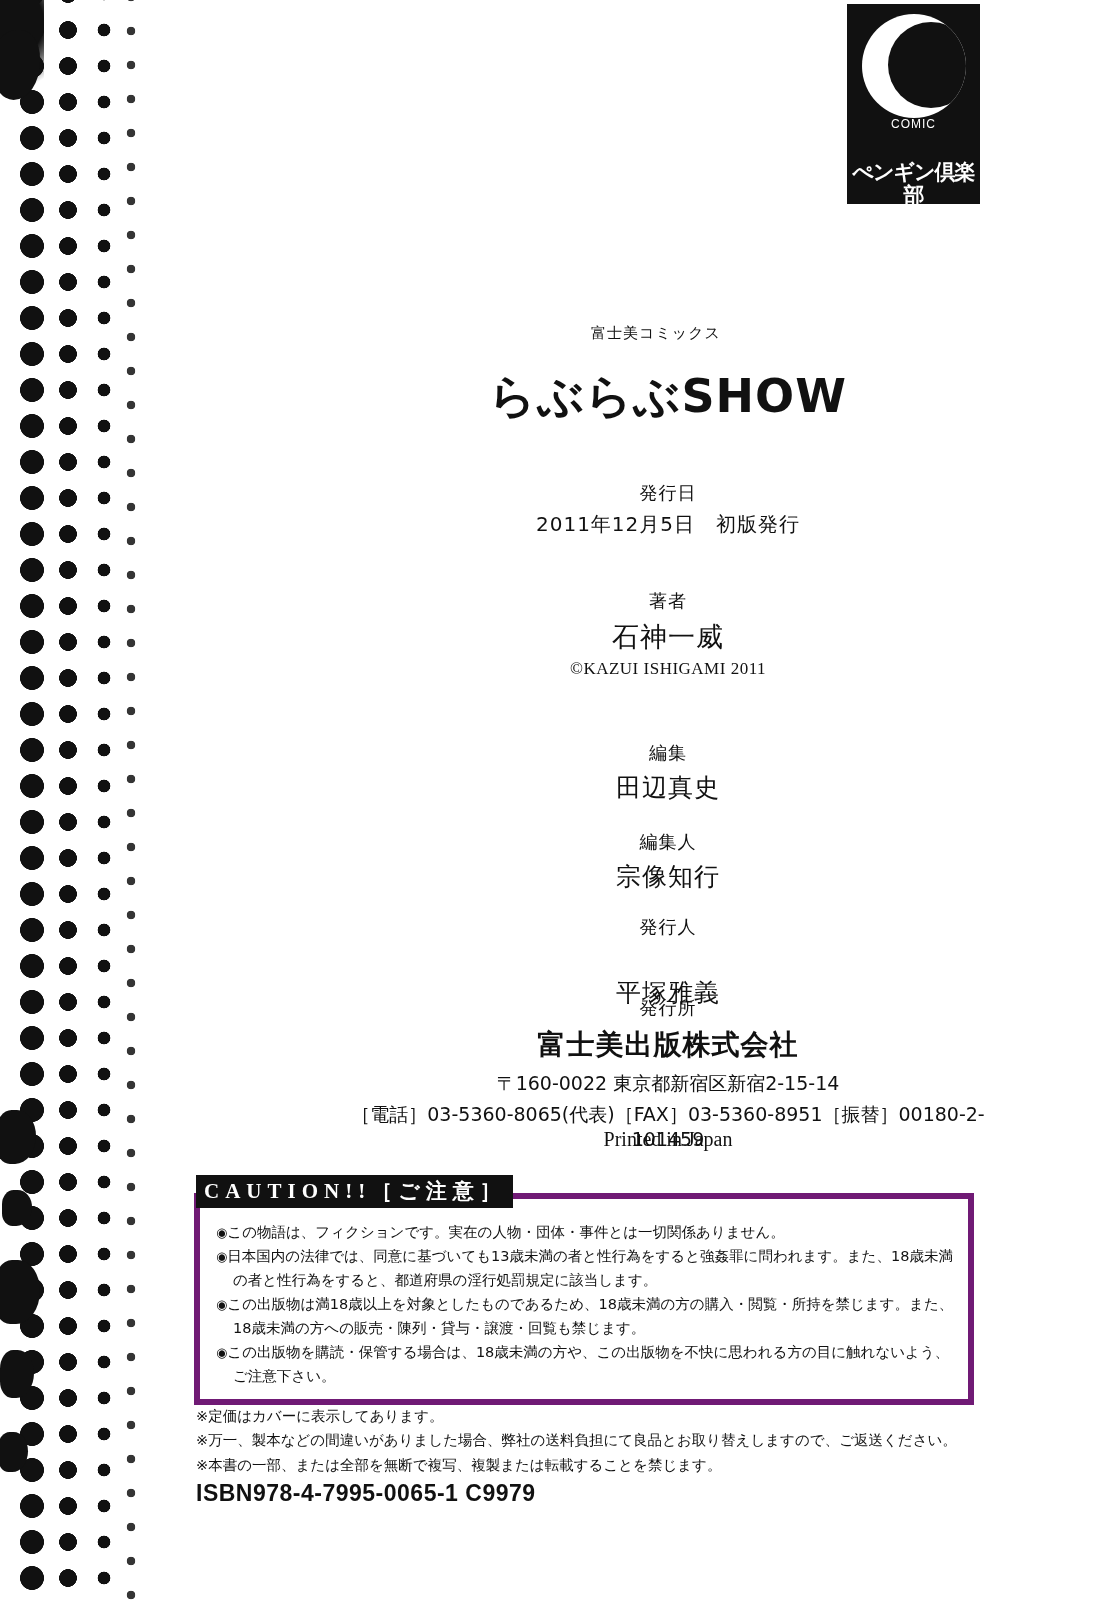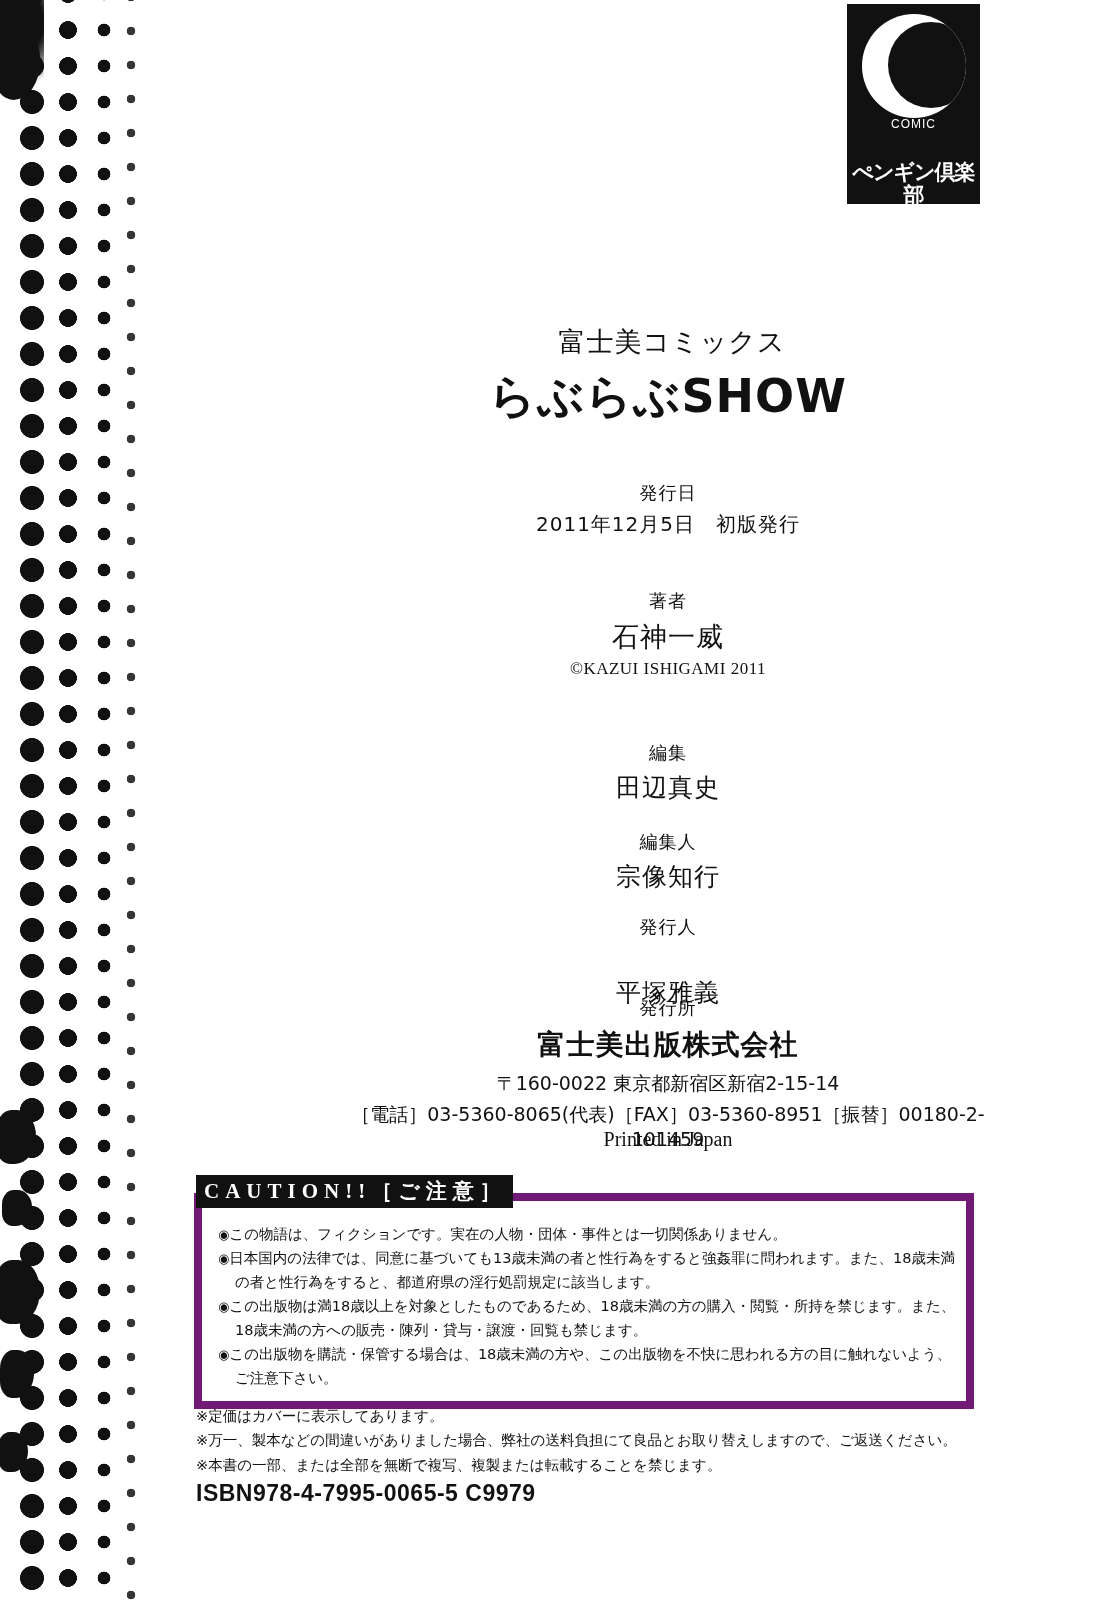--- a/index.html
+++ b/index.html
@@ -56,21 +56,21 @@
   .logo-jp{font-family:"DejaVu Sans",sans-serif;font-weight:bold;font-size:21px;line-height:23px;
     letter-spacing:-1px;margin-top:32px;}
   .logo-sanzoku{font-family:"Liberation Sans",sans-serif;font-weight:bold;font-size:23px;
     line-height:24px;letter-spacing:1px;}
   .logo-ban{font-family:"Liberation Sans",sans-serif;font-weight:bold;font-size:20px;
     line-height:21px;letter-spacing:7px;}
 
   
   .sheet{position:absolute;left:178px;top:0;width:932px;height:1600px;}
   .center{text-align:center;font-family:"DejaVu Sans",sans-serif;}
-  .imprint{position:absolute;top:324px;width:680px;left:154px;font-size:27px;letter-spacing:1px;}
+  .imprint{position:absolute;top:324px;width:680px;left:138px;font-size:15px;letter-spacing:1px;}
   .booktitle{position:absolute;top:366px;width:680px;left:150px;
     font-size:46px;font-weight:bold;letter-spacing:1px;}
   .blk{position:absolute;width:680px;left:150px;}
   .lbl{font-size:18px;letter-spacing:1px;margin-bottom:6px;}
   .val{font-size:24px;letter-spacing:1px;}
   .romaji{font-family:"Liberation Serif",serif;font-size:17px;letter-spacing:.5px;margin-top:4px;}
 
   .b-date{top:481px;}
   .b-date .val{font-size:20px;}
   .b-author{top:589px;}
@@ -89,21 +89,21 @@
     font-family:"Liberation Serif",serif;font-size:20px;}
 
   
   .caution-wrap{position:absolute;left:16px;top:1175px;width:780px;}
   .caution-head{
     display:inline-block;background:#111;color:#fff;font-family:"Liberation Serif",serif;
     font-weight:bold;font-size:21px;letter-spacing:6px;padding:2px 6px 3px 8px;
     position:relative;z-index:2;margin-left:2px;
   }
   .caution-box{
-    border:8px solid #701a75;margin-top:-15px;padding:22px 4px 10px 16px;
+    border:6px solid #701a75;margin-top:-15px;padding:22px 4px 10px 16px;
     font-family:"DejaVu Sans",sans-serif;font-size:14.5px;line-height:1.62;
   }
   .caution-box ul{list-style:none;margin:0;padding:0;}
   .caution-box li{margin:0 0 1px 0;text-indent:-17px;padding-left:17px;}
   .bullet{font-size:13px;}
 
   .notes{position:absolute;left:18px;top:1404px;width:790px;
     font-family:"DejaVu Sans",sans-serif;font-size:14.5px;line-height:1.68;}
   .isbn{position:absolute;left:18px;top:1480px;
     font-family:"Liberation Sans",sans-serif;font-weight:bold;font-size:23px;letter-spacing:.5px;}
@@ -180,14 +180,14 @@
       </ul>
     </div>
   </div>
 
   <div class="notes">
     <div>※定価はカバーに表示してあります。</div>
     <div>※万一、製本などの間違いがありました場合、弊社の送料負担にて良品とお取り替えしますので、ご返送ください。</div>
     <div>※本書の一部、または全部を無断で複写、複製または転載することを禁じます。</div>
   </div>
 
-  <div class="isbn">ISBN978-4-7995-0065-5 C9979</div>
+  <div class="isbn">ISBN978-4-7995-0065-1 C9979</div>
 </div>
 
 </body></html>

